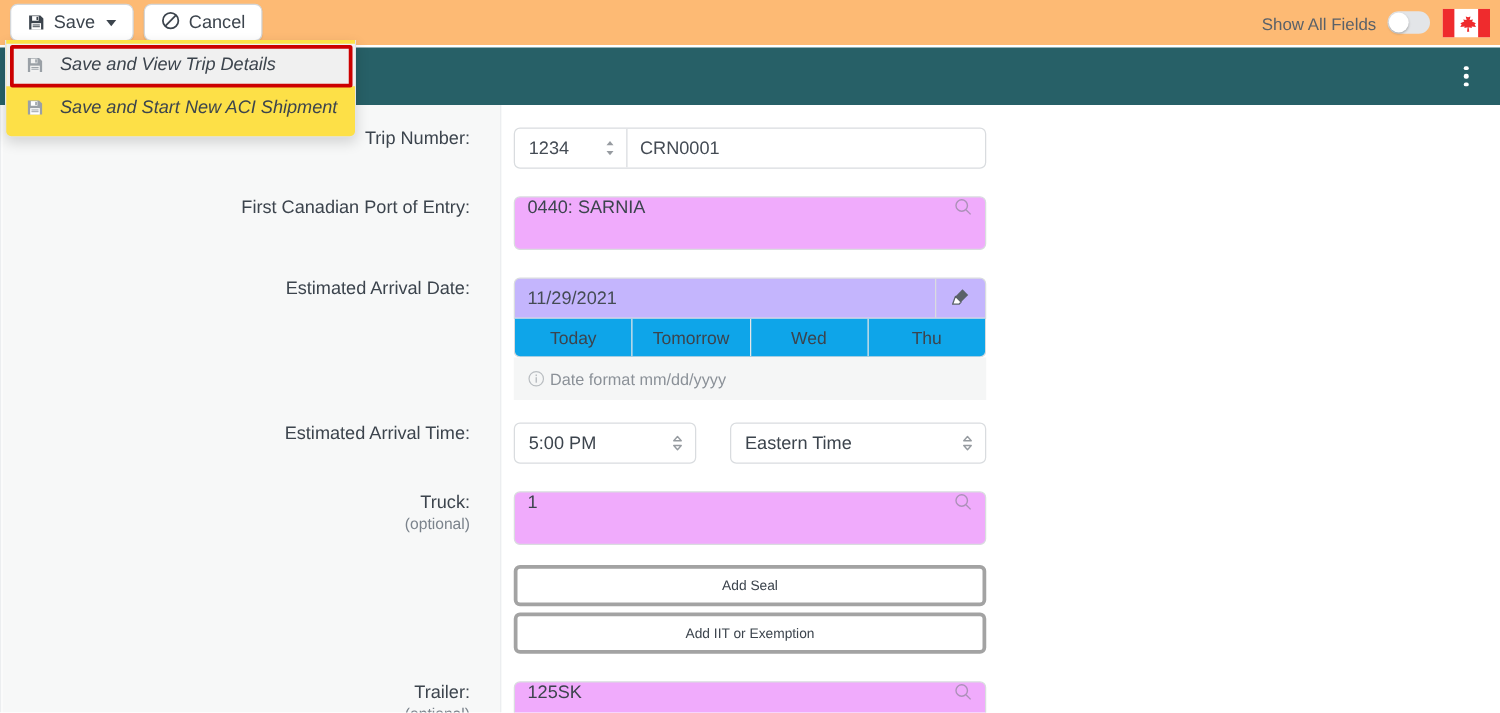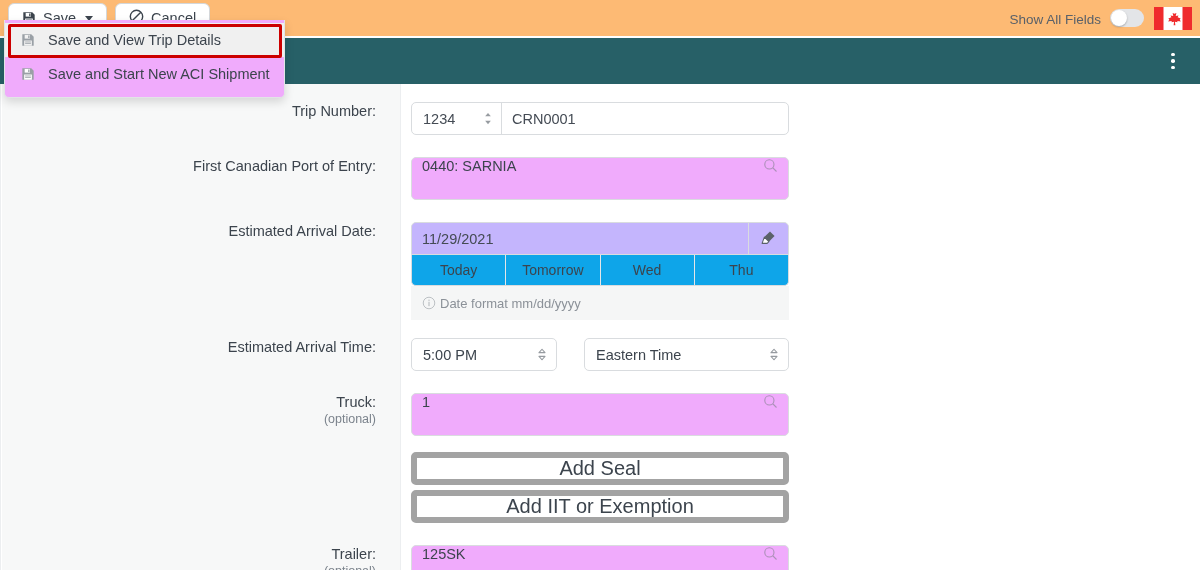--- a/index.html
+++ b/index.html
@@ -114,30 +114,31 @@
   .kebab i {
     display: block;
     width: 3.5px; height: 3.5px;
     background: #ffffff;
     border-radius: 50%;
   }
 
   
   .save-menu {
     position: absolute;
-    top: 20px; left: 4px;
+    top: 32px; left: 4px;
     width: 281px;
-    background: #f0abfc;
+    background: #fde047;
     border: 1px solid #e2e4e6;
     border-top: none;
     border-radius: 0 0 5px 5px;
     box-shadow: 0 4px 10px rgba(0,0,0,0.14);
     padding: 3px 0 6px 0;
     z-index: 40;
     box-sizing: border-box;
+    font-style: italic;
   }
   .menu-item {
     display: flex;
     align-items: center;
     gap: 13px;
     height: 34px;
     padding: 0 16px;
     font-size: 14.5px;
     color: #3c444d;
     cursor: pointer;
@@ -353,26 +354,26 @@
     padding: 0 11px;
     font-size: 13px;
     color: #8b9198;
     box-sizing: border-box;
   }
   .info-ico { width: 14px; height: 14px; flex: none; opacity: .65; }
 
   .act-btn {
     height: 33px;
     background: #ffffff;
-    border: 6px solid #a3a3a3;
+    border: 3px solid #a3a3a3;
     border-radius: 5px;
     display: flex;
     align-items: center;
     justify-content: center;
-    font-size: 20px;
+    font-size: 11px;
     color: #3c444d;
     cursor: pointer;
     box-sizing: border-box;
   }
 </style>
 </head>
 <body>
 
 <div class="toolbar">
 

